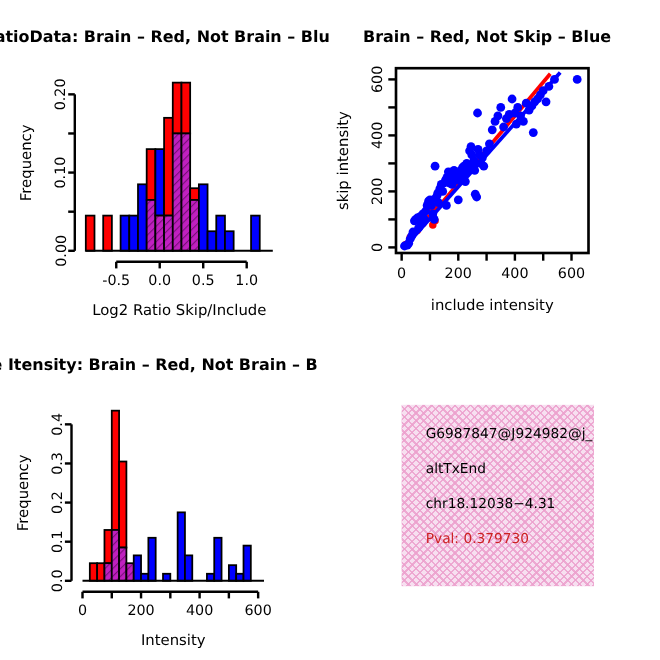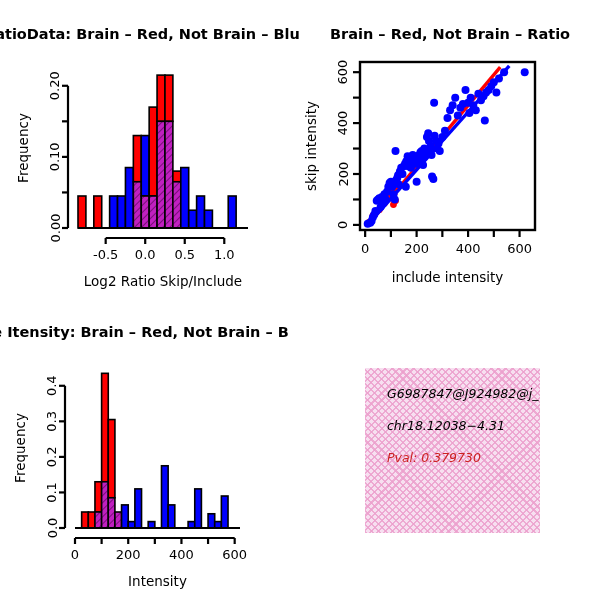--- a/index.html
+++ b/index.html
@@ -14,21 +14,21 @@
   .tlab{font-size:13px;fill:#000;font-family:"DejaVu Sans","Liberation Sans",sans-serif;}
   .axtitle{font-size:13.5px;fill:#000;font-family:"DejaVu Sans","Liberation Sans",sans-serif;}
   
   #infobox{position:absolute;left:365px;top:368px;width:175px;height:165px;
            background:#f7dff0;overflow:hidden;}
   #infobox .hatch{position:absolute;inset:0;
       background-image:
         repeating-linear-gradient(45deg, rgba(236,160,205,.85) 0 1.5px, rgba(0,0,0,0) 1.5px 5px),
         repeating-linear-gradient(-45deg, rgba(236,160,205,.85) 0 1.5px, rgba(0,0,0,0) 1.5px 5px);
   }
-  #infobox .lines{position:absolute;inset:0;padding:18px 0 0 22px;box-sizing:border-box;font-style:italic;}
+  #infobox .lines{position:absolute;inset:0;padding:18px 0 0 22px;box-sizing:border-box;}
   #infobox .line{font-size:12.5px;color:#000;white-space:nowrap;margin-bottom:17px;
                  font-family:"DejaVu Sans","Liberation Sans",sans-serif;}
   #infobox .line.pval{color:#cc2222;margin-bottom:12px;}
 </style>
 </head>
 <body>
 
 <div class="ptitle" style="left:-16px;top:26px;">RatioData: Brain – Red, Not Brain – Blu</div>
 
 <div class="panel" style="left:0px;top:50px;width:300px;height:250px;">
@@ -78,21 +78,21 @@
       <line x1="184.74418604651163" y1="188" x2="184.74418604651163" y2="194" class="tick"></line>
       <text x="184.74418604651163" y="209" class="tlab" text-anchor="middle">0.5</text>
       <line x1="224.27906976744188" y1="188" x2="224.27906976744188" y2="194" class="tick"></line>
       <text x="224.27906976744188" y="209" class="tlab" text-anchor="middle">1.0</text>
       <line x1="78" y1="178" x2="248" y2="178" stroke="#000" stroke-width="1.8"></line>
       <text x="163" y="236" class="axtitle" text-anchor="middle">Log2 Ratio Skip/Include</text>
       <text x="28" y="98" class="axtitle" text-anchor="middle" transform="rotate(-90 28 98)">Frequency</text>
     </svg>
 </div>
 
-<div class="ptitle" style="left:330px;top:26px;">Brain – Red, Not Brain – Ratio</div>
+<div class="ptitle" style="left:330px;top:26px;">Brain – Red, Not Skip – Blue</div>
 
 <div class="panel" style="left:300px;top:50px;width:300px;height:250px;">
   <svg id="svg-scatter" width="300" height="250" viewBox="0 0 300 250">
       <rect x="60" y="12" width="175" height="168" fill="none" stroke="#000" stroke-width="2.4"></rect>
       <defs>
         <clipPath id="svg-scatter-clip">
           <rect x="60" y="12" width="175" height="168"></rect>
         </clipPath>
       </defs>
       <g clip-path="url(#svg-scatter-clip)">
@@ -285,16 +285,17 @@
       <line x1="75" y1="178" x2="240" y2="178" stroke="#000" stroke-width="1.8"></line>
       <text x="157.5" y="236" class="axtitle" text-anchor="middle">Intensity</text>
       <text x="25" y="98" class="axtitle" text-anchor="middle" transform="rotate(-90 25 98)">Frequency</text>
     </svg>
 </div>
 
 <div id="infobox">
   <div class="hatch"></div>
   <div class="lines">
     <div class="line">G6987847@J924982@j_</div>
+    <div class="line">altTxEnd</div>
     <div class="line">chr18.12038−4.31</div>
     <div class="line pval">Pval: 0.379730</div>
   </div>
 </div>
 
 </body></html>

